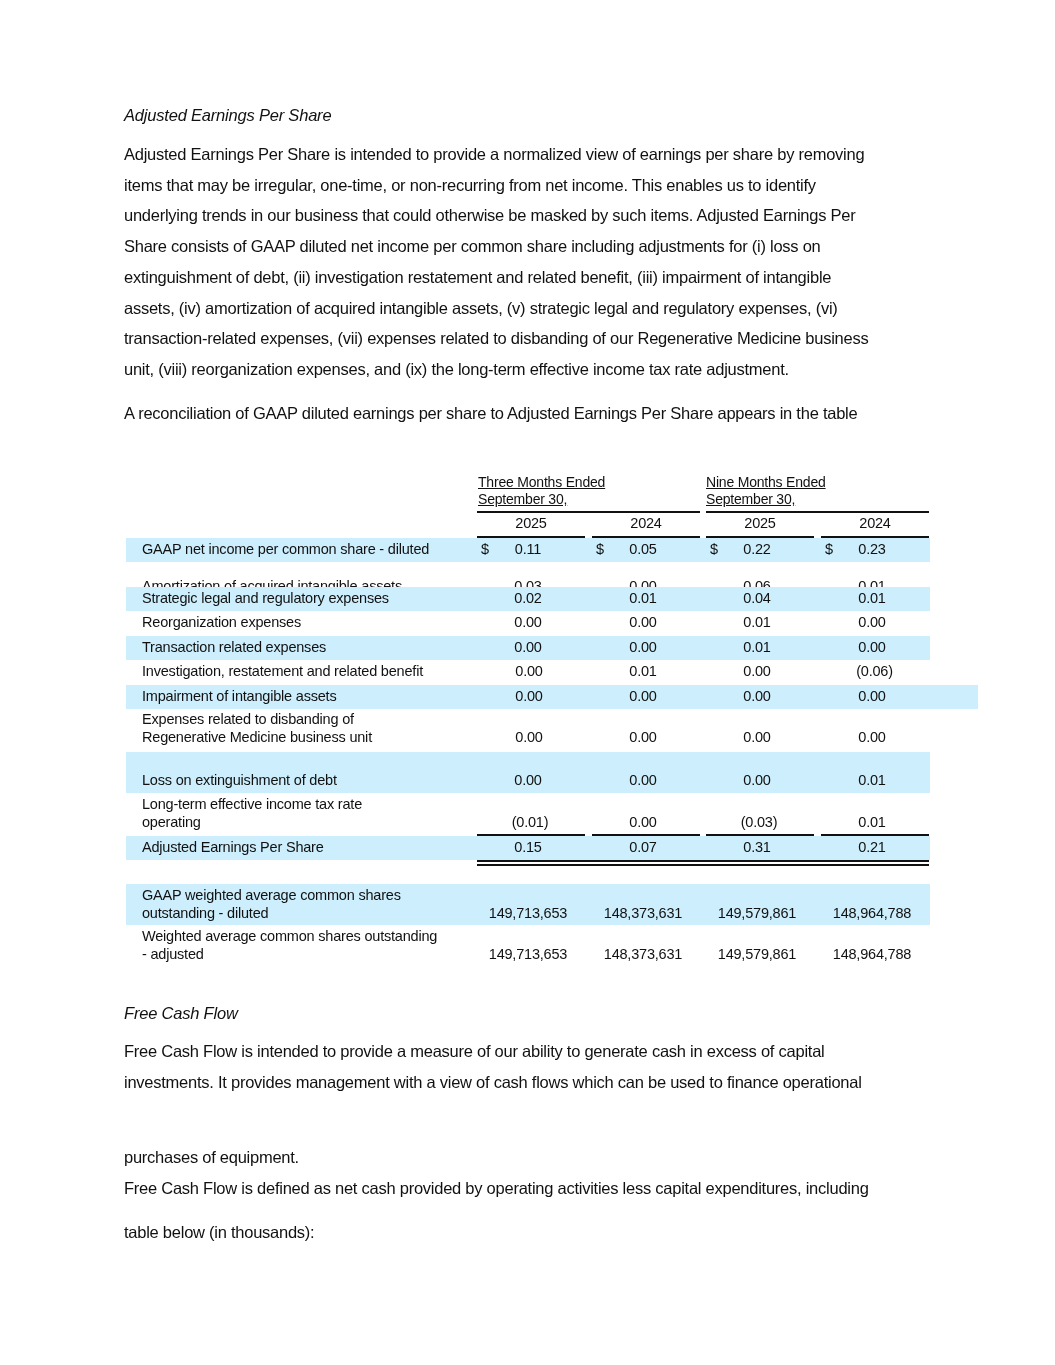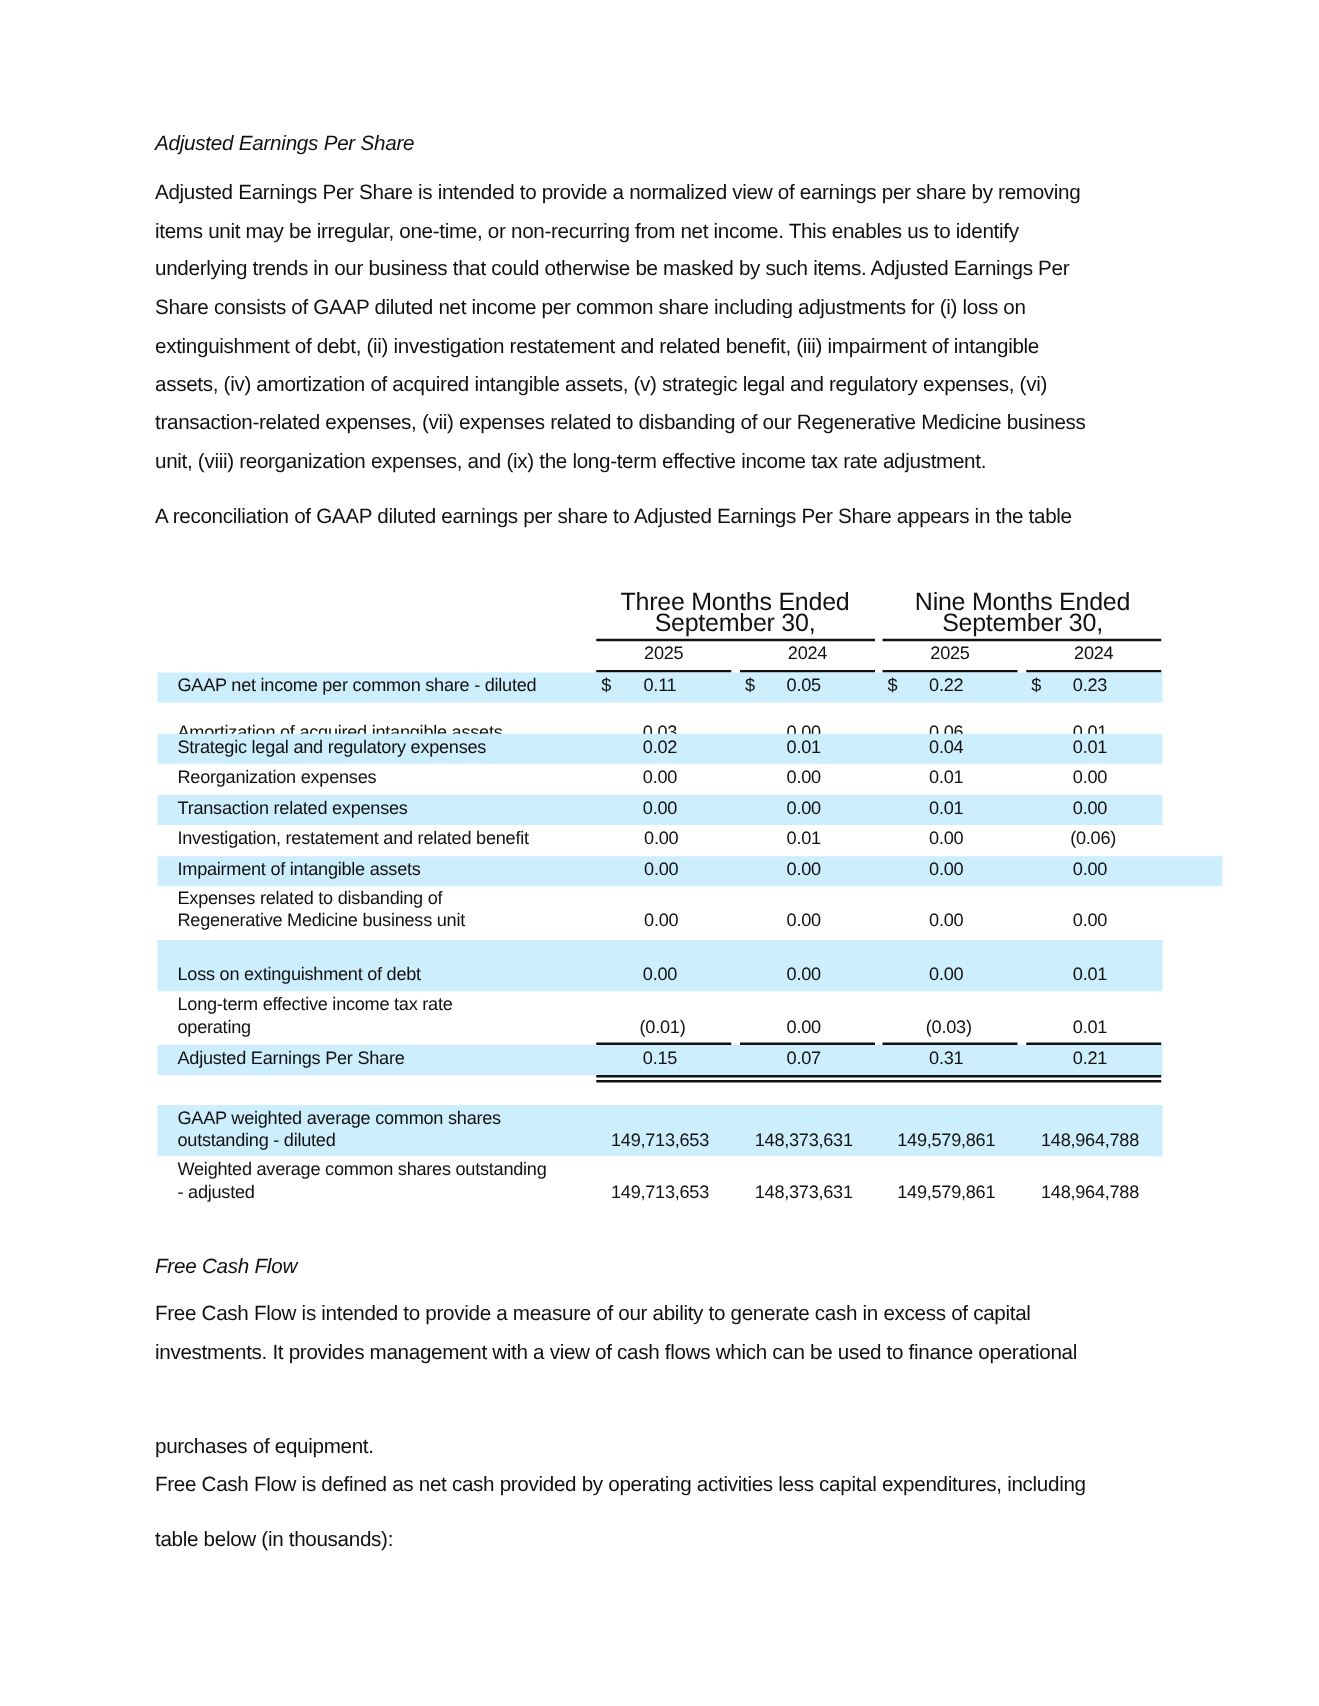--- a/index.html
+++ b/index.html
@@ -1,40 +1,40 @@
 <!DOCTYPE html>
 <html><head>
 <meta charset="utf-8">
 <style>
   html, body { margin: 0; padding: 0; background: #ffffff; }
   body { width: 1055px; height: 1365px; position: relative; font-family: "Liberation Sans", sans-serif; color: #111; }
   .page { position: absolute; left: 124px; top: 0; width: 808px; }
   .h-italic { position: absolute; left: 0; font-style: italic; font-size: 16.5px; letter-spacing: -0.2px; }
   .para { position: absolute; left: 0; width: 812px; font-size: 16.5px; line-height: 30.7px; letter-spacing: -0.25px; margin: 0; }
   .tbl { position: absolute; left: 2px; top: 472px; width: 804px; font-size: 14.5px; letter-spacing: -0.2px; }
-  .hdr-group { position: absolute; text-align: center; line-height: 17px; font-size: 20px; }
+  .hdr-group { position: absolute; line-height: 17px; font-size: 14px; text-decoration: underline; }
   .hdr-line { position: absolute; height: 2px; background: #111; }
   .year { position: absolute; text-align: center; font-size: 14.5px; }
   .row { position: absolute; left: 0; width: 804px; }
   .row.band { background: #cdeefc; }
   .lbl { position: absolute; left: 16px; line-height: 17.5px; }
   .cell { position: absolute; text-align: center; }
   .dollar { position: absolute; }
   .rule { position: absolute; height: 2px; background: #111; }
 </style>
 </head>
 <body>
 
 <div class="page">
 
   <div class="h-italic" style="top:106px;">Adjusted Earnings Per Share</div>
 
   <div class="para" style="top:139px;">
     <div>Adjusted Earnings Per Share is intended to provide a normalized view of earnings per share by removing</div>
-    <div>items unit may be irregular, one-time, or non-recurring from net income. This enables us to identify</div>
+    <div>items that may be irregular, one-time, or non-recurring from net income. This enables us to identify</div>
     <div>underlying trends in our business that could otherwise be masked by such items. Adjusted Earnings Per</div>
     <div>Share consists of GAAP diluted net income per common share including adjustments for (i) loss on</div>
     <div>extinguishment of debt, (ii) investigation restatement and related benefit, (iii) impairment of intangible</div>
     <div>assets, (iv) amortization of acquired intangible assets, (v) strategic legal and regulatory expenses, (vi)</div>
     <div>transaction-related expenses, (vii) expenses related to disbanding of our Regenerative Medicine business</div>
     <div>unit, (viii) reorganization expenses, and (ix) the long-term effective income tax rate adjustment.</div>
   </div>
 
   <div class="para" style="top:398px;">
     <div>A reconciliation of GAAP diluted earnings per share to Adjusted Earnings Per Share appears in the table</div>

